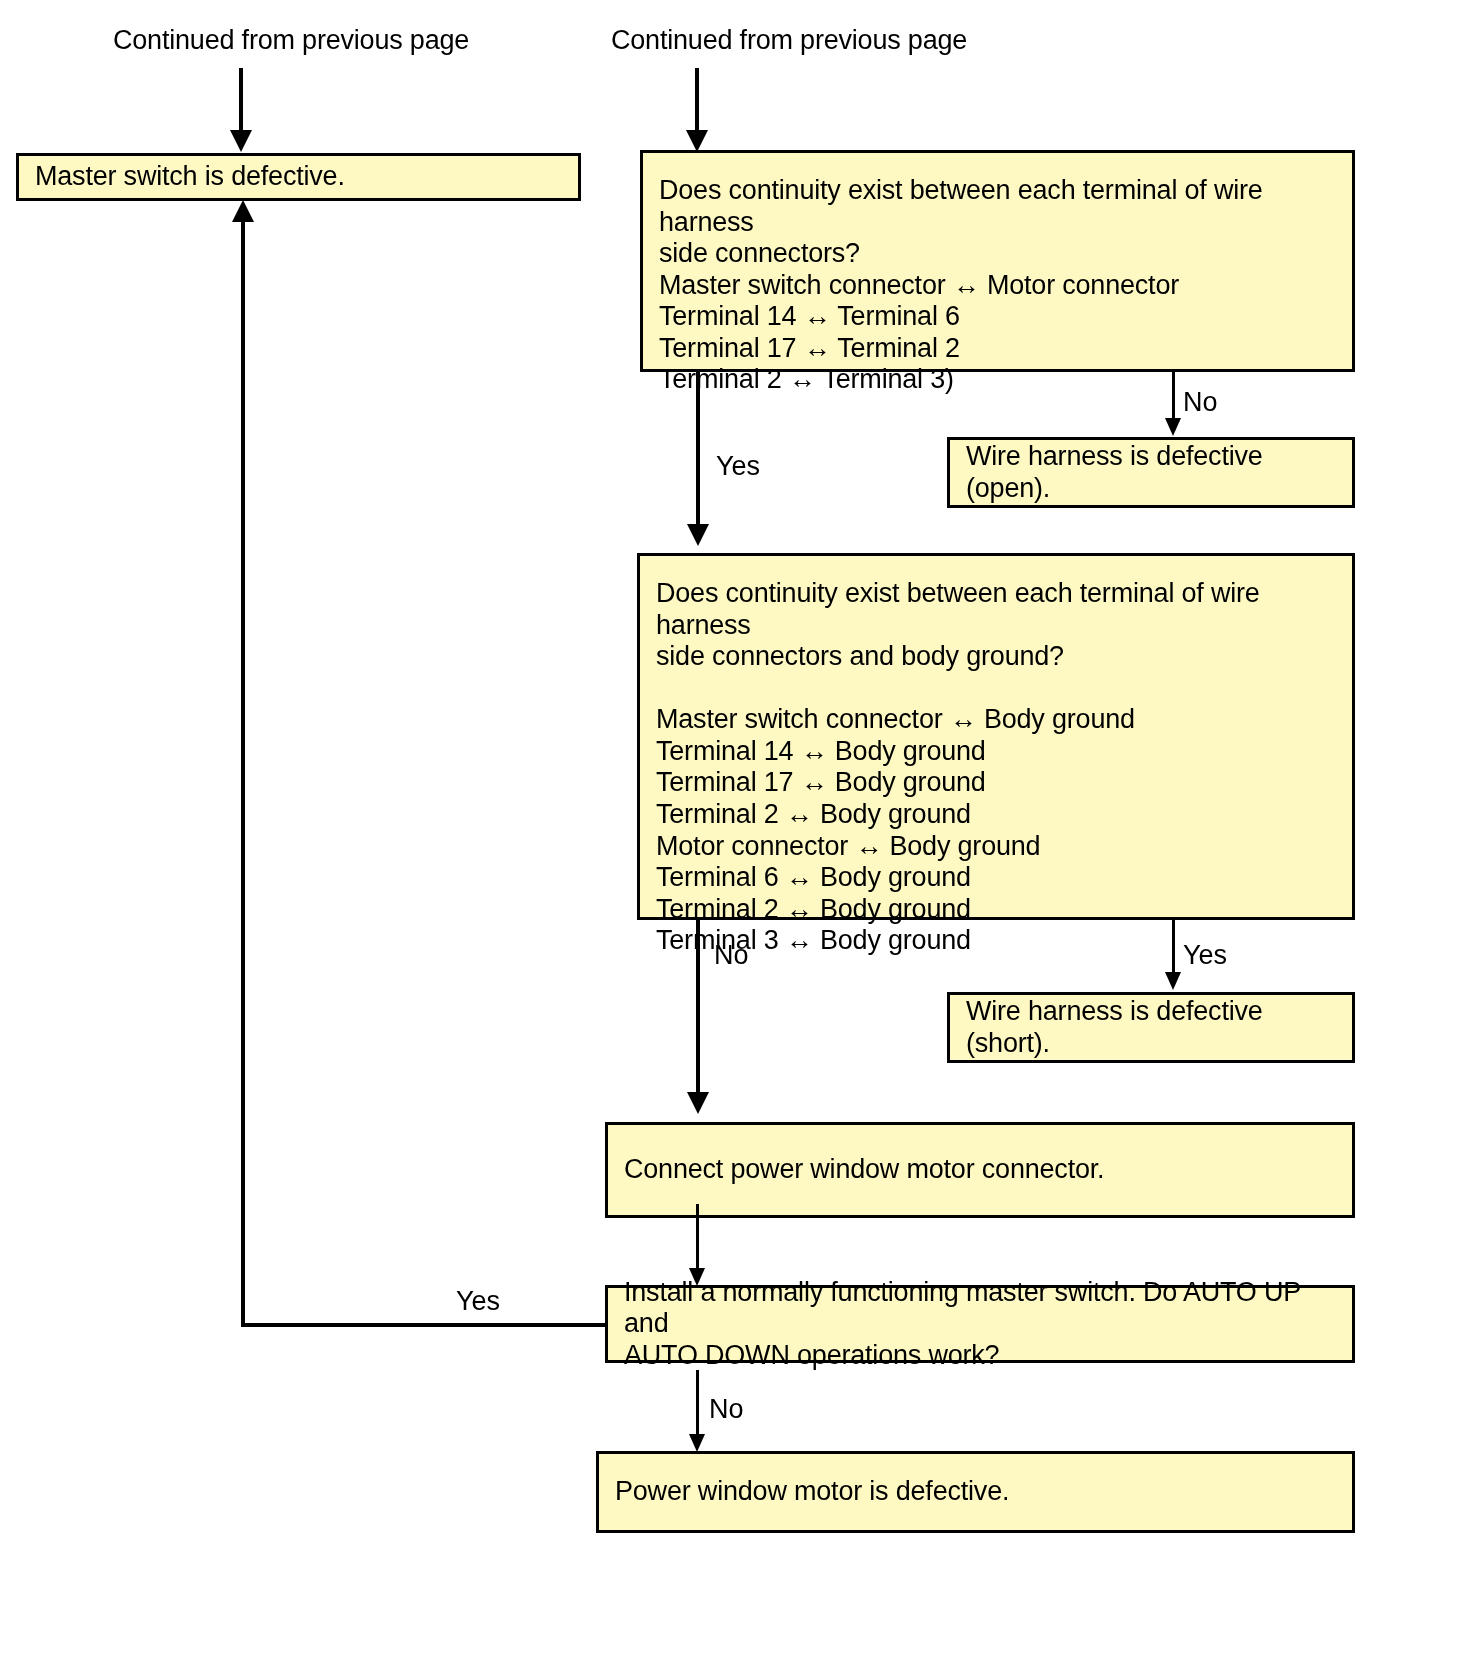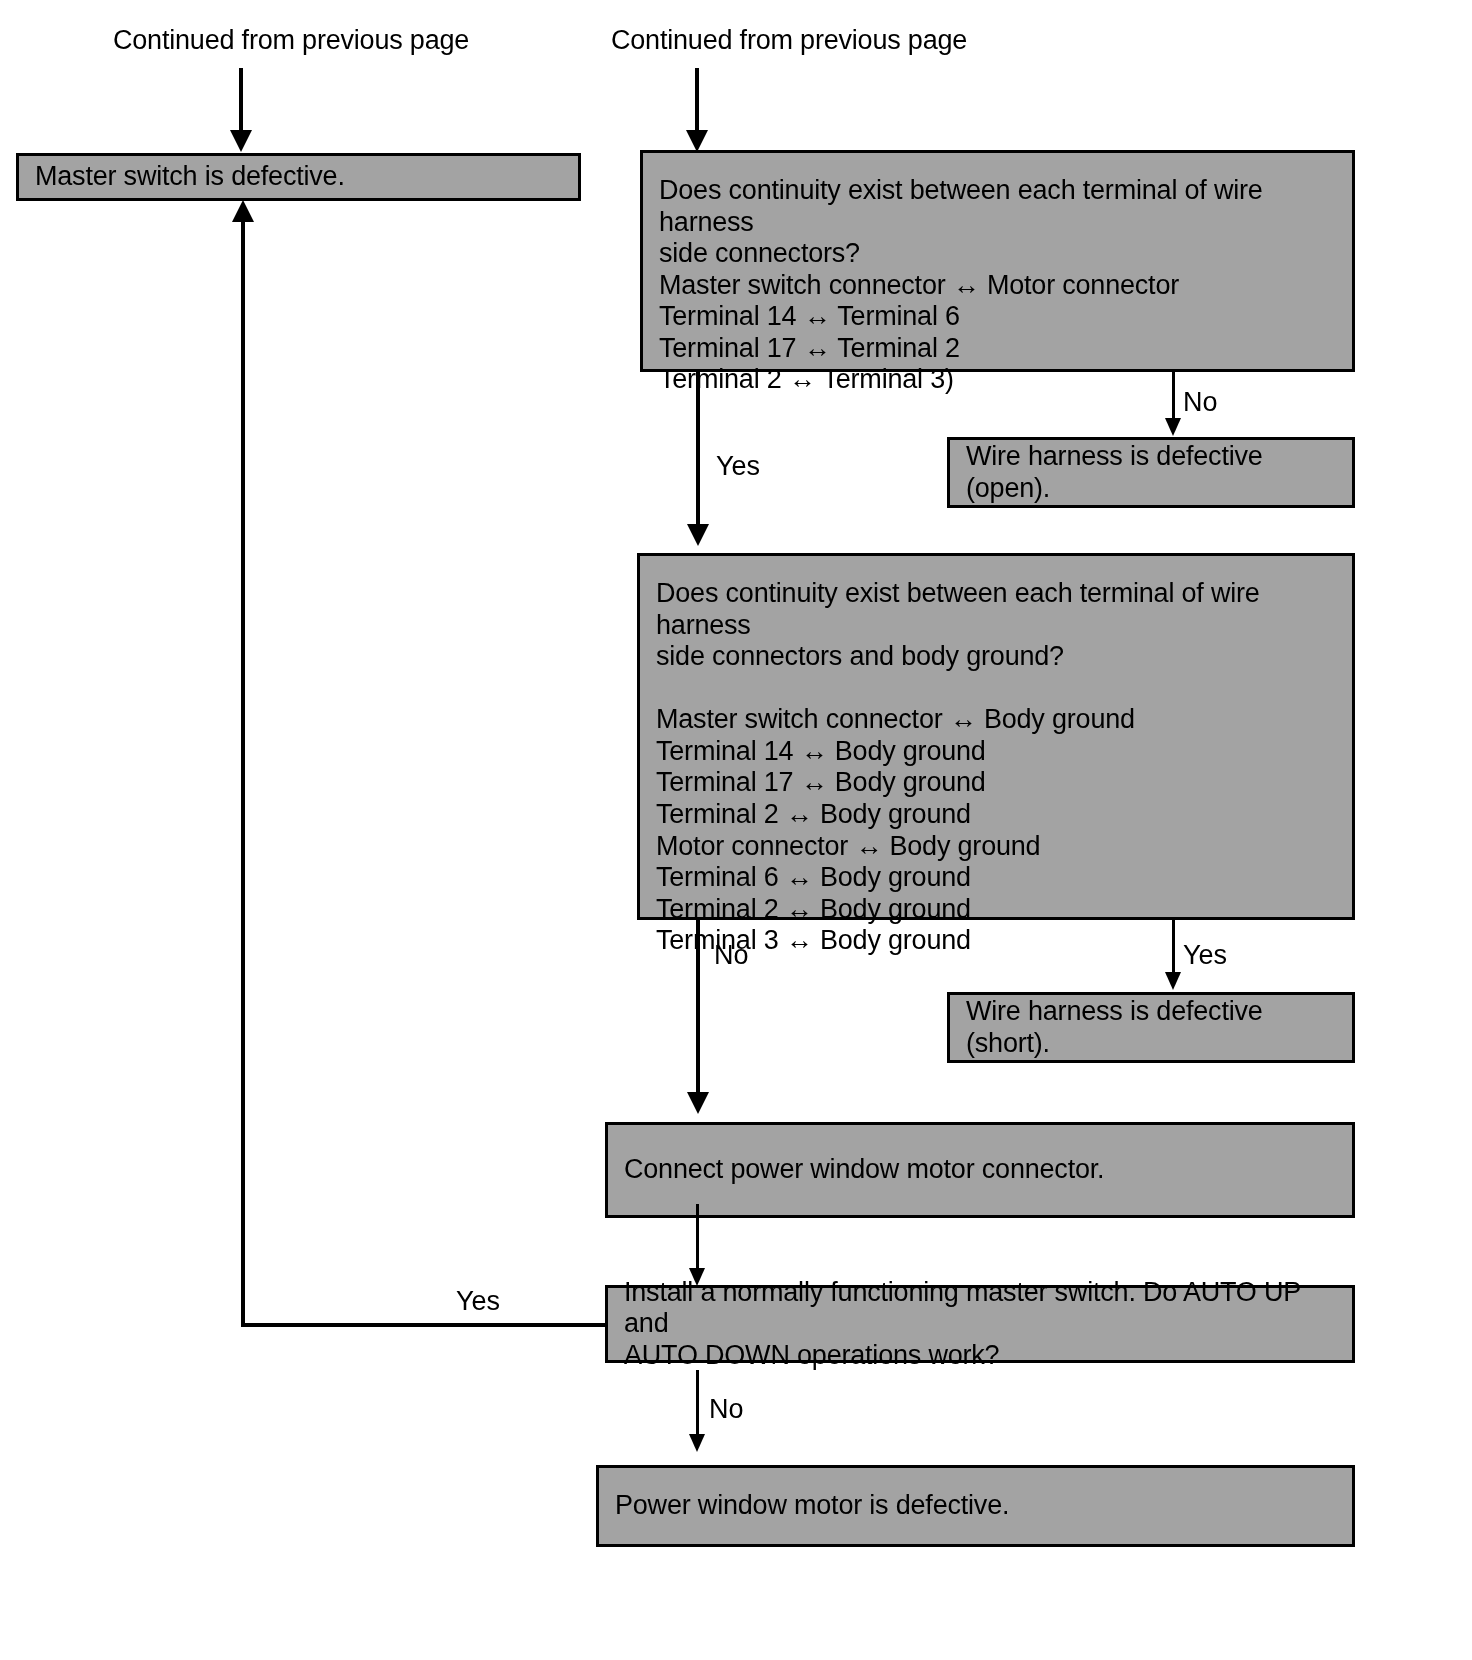--- a/index.html
+++ b/index.html
@@ -16,21 +16,21 @@
     width: 1472px;
     height: 1660px;
     background: #ffffff;
     overflow: hidden;
   }
   
   .node {
     position: absolute;
     box-sizing: border-box;
     border: 3px solid #000;
-    background: #a3a3a3;
+    background: #fef9c3;
     display: flex;
     align-items: center;
   }
   .node .txt {
     display: block;
     padding: 0 16px;
     font-size: 27px;
     line-height: 1.17;
     white-space: pre-line;
     letter-spacing: -0.2px;
@@ -165,17 +165,17 @@
 
   <div class="node" style="left:605px; top:1285px; width:750px; height:78px;">
     <span class="txt">Install a normally functioning master switch. Do AUTO UP and
 AUTO DOWN operations work?</span>
   </div>
 
   <div class="vline thin" style="left:696px; top:1370px; height:70px;"></div>
   <div class="arrow-down thin" style="left:689px; top:1434px;"></div>
   <div class="edge-label" style="left:709px; top:1396px;">No</div>
 
-  <div class="node" style="left:596px; top:1451px; width:759px; height:82px;margin-top:14px;">
+  <div class="node" style="left:596px; top:1451px; width:759px; height:82px;">
     <span class="txt">Power window motor is defective.</span>
   </div>
 
 </div>
 
 </body></html>

